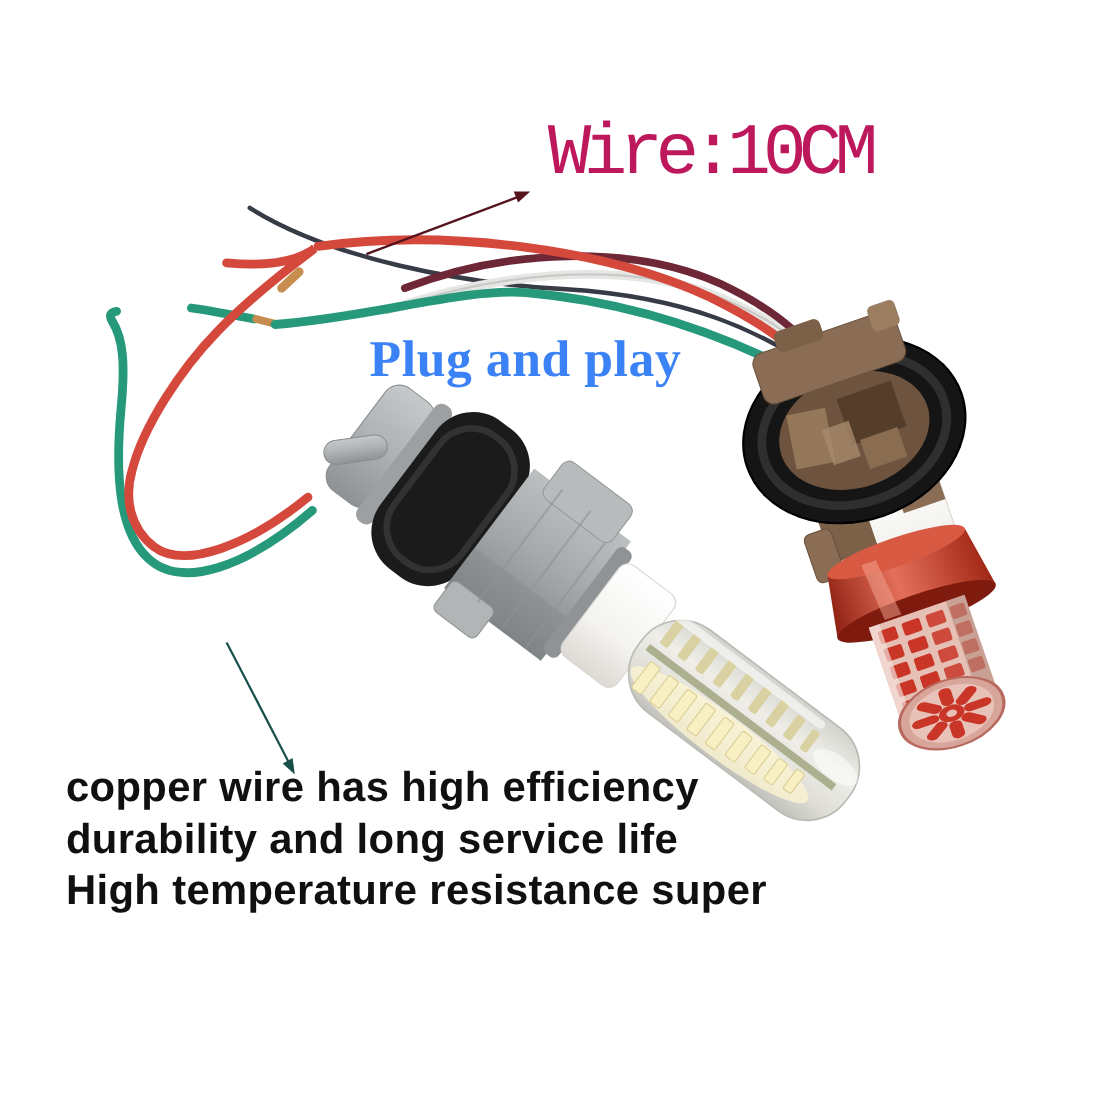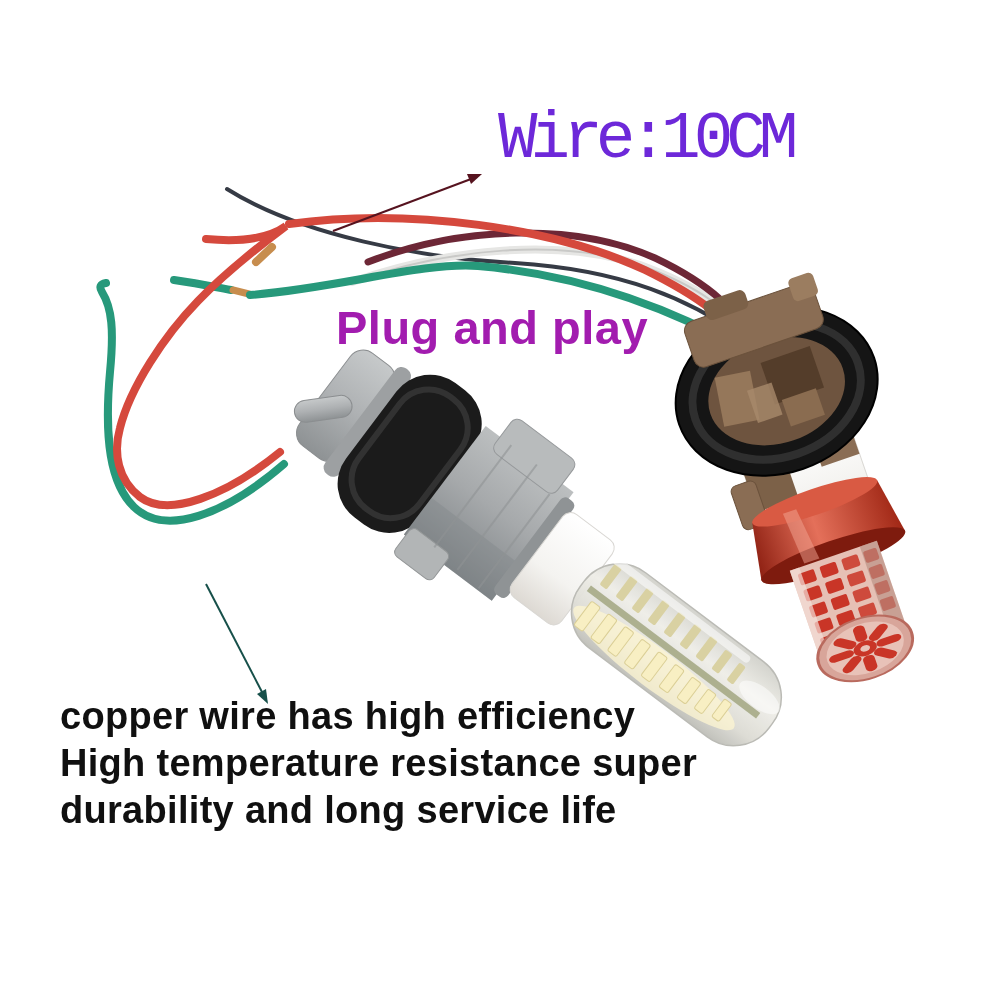--- a/index.html
+++ b/index.html
@@ -8,25 +8,25 @@
     width:1000px;height:1000px;
     background:#ffffff;
     overflow:hidden;
     font-family:"Liberation Sans", sans-serif;
   }
   #scene{position:absolute;left:0;top:0;}
   .label{position:absolute;color:#121212;white-space:nowrap;}
   #wire-label{
     left:498px;top:102px;
     font-family:"Liberation Mono", monospace;
-    font-size:66px;font-weight:400;letter-spacing:-7px;color:#6d28d9;
+    font-size:66px;font-weight:400;letter-spacing:-7px;color:#be185d;
   }
   #plug-label{
     left:336px;top:300px;
-    font-size:47px;font-weight:700;letter-spacing:0.5px;color:#a21caf;
+    font-size:47px;font-weight:700;letter-spacing:0.5px;color:#3b82f6;font-family:Liberation Serif, serif;
   }
   #feature-block{position:absolute;left:60px;top:700px;}
   .feature-line{
     font-size:38px;font-weight:700;color:#101010;letter-spacing:0.3px;
     line-height:33px;margin-bottom:14px;white-space:nowrap;
   }
 </style>
 </head>
 <body>
 
@@ -210,17 +210,17 @@
       <polygon points="268,704 257,694 266,689" fill="#17504a"></polygon>
     </g>
   </svg>
 
   <div id="wire-label" class="label">Wire:10CM</div>
 
   <div id="plug-label" class="label">Plug and play</div>
 
   <div id="feature-block">
     <div class="feature-line">copper wire has high efficiency</div>
+    <div class="feature-line">durability and long service life</div>
     <div class="feature-line">High temperature resistance super</div>
-    <div class="feature-line">durability and long service life</div>
   </div>
 
 </div>
 
 </body></html>

